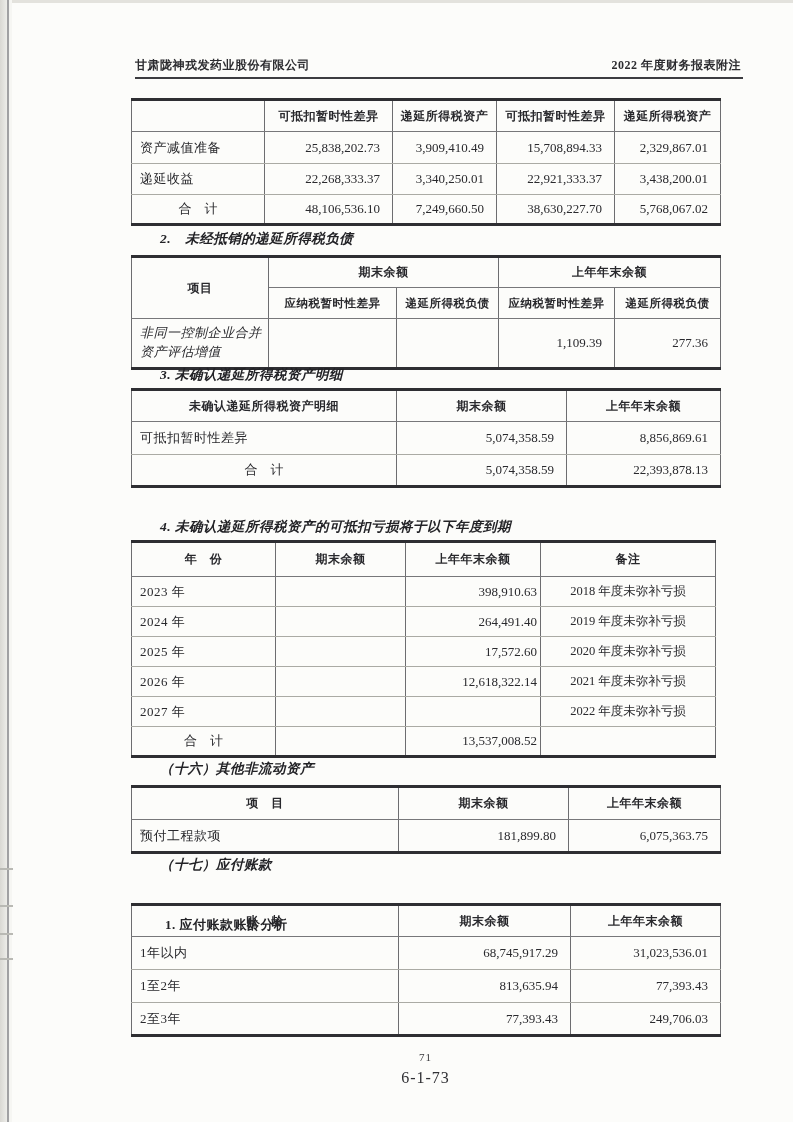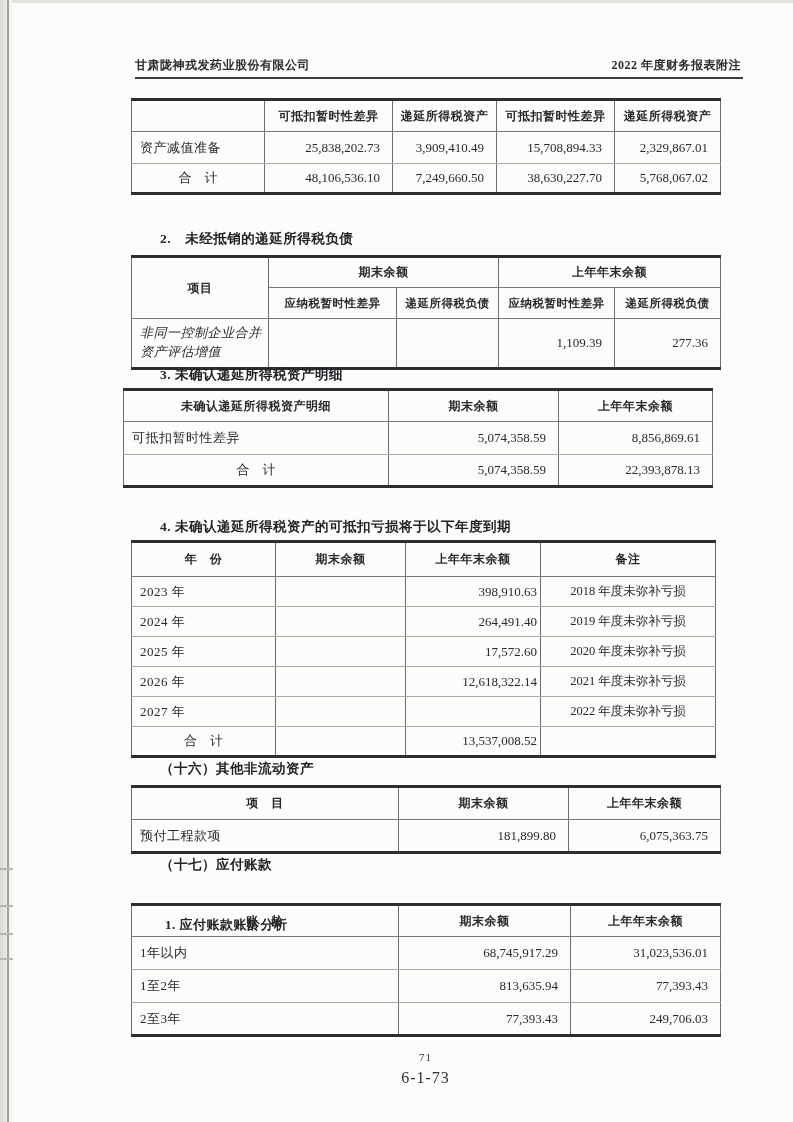--- a/index.html
+++ b/index.html
@@ -17,21 +17,21 @@
   .edge-dash{position:absolute;left:0;width:13px;height:2px;background:#b9b9b4;}
   .top-shade{position:absolute;left:0;top:0;width:100%;height:3px;background:#e3e2dd;}
 
   
   .hdr{position:absolute;left:135px;top:57px;width:606px;display:flex;
     justify-content:space-between;align-items:baseline;font-size:12px;
     font-weight:bold;letter-spacing:.5px;color:#2c2c30;}
   .hdr-rule{position:absolute;left:135px;top:77px;width:608px;height:2px;background:#3c3c40;}
 
   
-  .sec{position:absolute;left:160px;font-size:13.5px;font-weight:bold;color:#232327;letter-spacing:.5px;}
+  .sec{position:absolute;left:160px;font-size:13.5px;font-weight:bold;color:#232327;letter-spacing:.5px;font-style:italic;}
   .sub-sec{position:absolute;left:165px;font-size:13px;font-weight:bold;color:#232327;letter-spacing:.5px;margin-top:33px;}
 
   
   table{position:absolute;border-collapse:collapse;table-layout:fixed;
     border-top:3px solid #2e2e32;border-bottom:3px solid #2e2e32;
     border-left:1px solid #6d6d70;border-right:1px solid #6d6d70;}
   th,td{border-left:1px solid #6d6d70;border-right:1px solid #6d6d70;
     border-top:1px solid #aaaaa4;border-bottom:1px solid #aaaaa4;
     padding:0 4px;overflow:hidden;white-space:nowrap;}
   th{font-size:12px;font-weight:bold;text-align:center;color:#28282c;letter-spacing:.5px;}
@@ -87,20 +87,27 @@
       </tr>
     </thead>
     <tbody>
       <tr style="height:32px">
         <td class="lbl">资产减值准备</td>
         <td class="num">25,838,202.73</td>
         <td class="num">3,909,410.49</td>
         <td class="num">15,708,894.33</td>
         <td class="num">2,329,867.01</td>
       </tr>
+      <tr style="height:31px">
+        <td class="lbl">递延收益</td>
+        <td class="num">22,268,333.37</td>
+        <td class="num">3,340,250.01</td>
+        <td class="num">22,921,333.37</td>
+        <td class="num">3,438,200.01</td>
+      </tr>
       <tr style="height:30px" class="total">
         <td class="ctr">合　计</td>
         <td class="num">48,106,536.10</td>
         <td class="num">7,249,660.50</td>
         <td class="num">38,630,227.70</td>
         <td class="num">5,768,067.02</td>
       </tr>
     </tbody>
   </table>
 
@@ -133,21 +140,21 @@
         <td class="num"></td>
         <td class="num"></td>
         <td class="num">1,109.39</td>
         <td class="num">277.36</td>
       </tr>
     </tbody>
   </table>
 
   <div class="sec" style="top:366px">3. 未确认递延所得税资产明细</div>
 
-  <table style="left:123px;top:388px;width:589px">
+  <table style="left:131px;top:388px;width:589px">
     <colgroup>
         <col style="width:265px">
         <col style="width:170px">
         <col style="width:154px">
       </colgroup>
     <thead>
       <tr style="height:32px">
         <th>未确认递延所得税资产明细</th>
         <th>期末余额</th>
         <th>上年年末余额</th>

